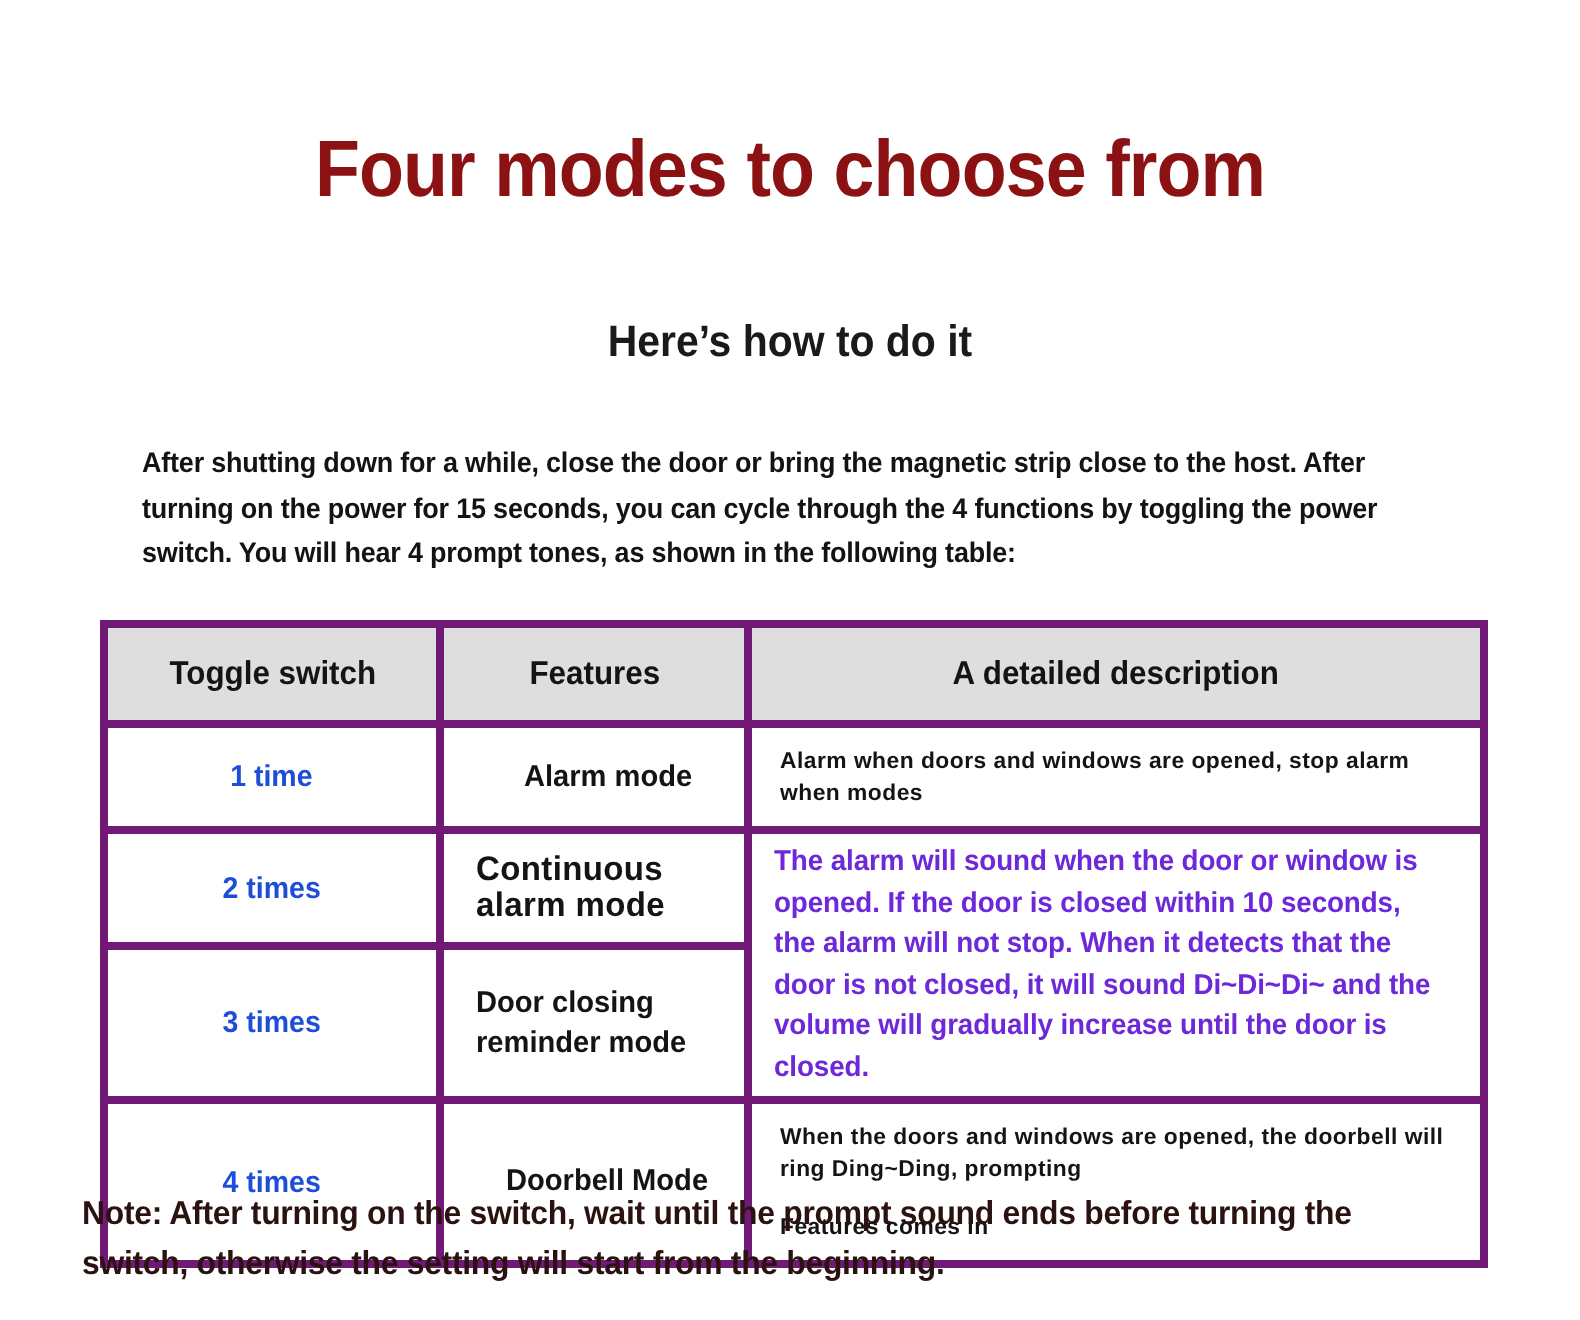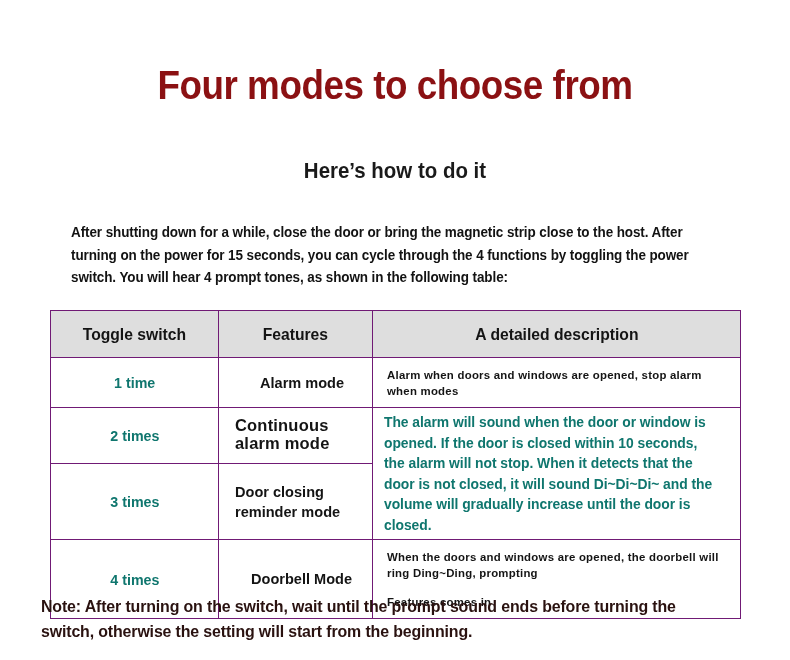--- a/index.html
+++ b/index.html
@@ -71,21 +71,21 @@
     left: 50px;
     top: 310px;
     width: 690px;
   }
   table.modes {
     border-collapse: collapse;
     width: 690px;
     table-layout: fixed;
   }
   table.modes td, table.modes th {
-    border: 1px solid #701a75;
+    border: 4px solid #701a75;
     padding: 0;
     vertical-align: middle;
   }
   col.c1 { width: 168px; }
   col.c2 { width: 154px; }
   col.c3 { width: 368px; }
 
   thead th {
     background: #dedede;
     height: 46px;
@@ -93,21 +93,21 @@
     font-weight: 700;
     text-align: center;
     color: #141414;
   }
   thead th span { display: inline-block; transform: scaleX(0.95); }
 
   .cell-toggle {
     text-align: center;
     font-size: 15px;
     font-weight: 700;
-    color: #0f766e;
+    color: #1d4ed8;
   }
   .cell-toggle span { display: inline-block; transform: scaleX(0.95); }
 
   .cell-feature {
     font-size: 15px;
     font-weight: 700;
     color: #141414;
     padding-left: 16px !important;
     line-height: 20px;
     margin-top: 20px;
@@ -132,21 +132,21 @@
     vertical-align: top;
   }
   .cell-desc p { margin: 0; }
   .cell-desc p + p { margin-top: 13px; }
 
   .cell-desc-big {
     font-size: 14.4px;
     line-height: 20.5px;
     font-weight: 700;
     letter-spacing: -0.05px;
-    color: #0f766e;
+    color: #6d28d9;
     padding: 4px 8px 4px 11px !important;
     vertical-align: middle;
   }
   .cell-desc-big span { display: inline-block; transform: scaleX(0.965); transform-origin: left center; }
 
   .row-h1 { height: 48px; }
   .row-h2 { height: 48px; }
   .row-h3 { height: 65px; }
   .row-h4 { height: 63px; }
 

